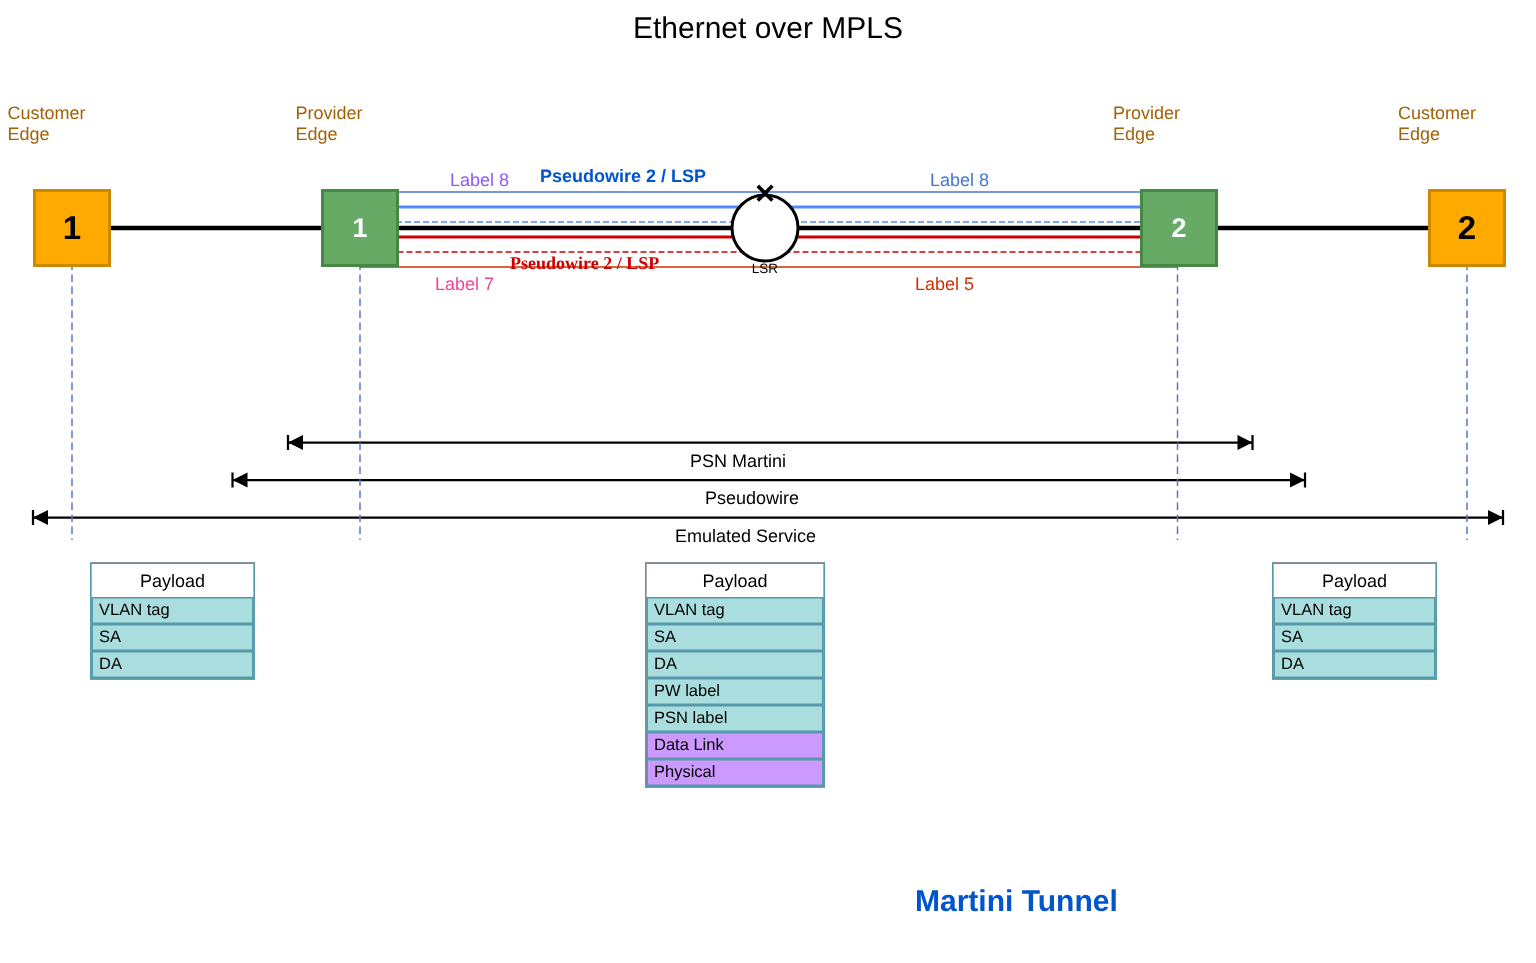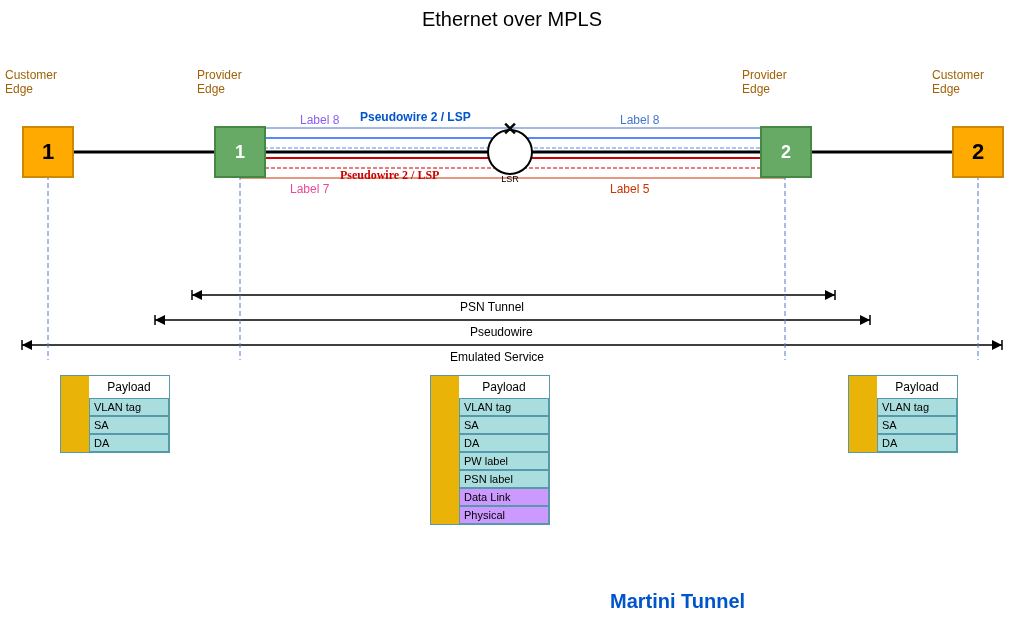--- a/index.html
+++ b/index.html
@@ -163,23 +163,22 @@
       width: 1024px;
       height: 642px;
       z-index: 15;
       pointer-events: none;
     }
 
     
     .payload-box {
       position: absolute;
       border: 1px solid #5599aa;
-      background: #eab308;
-      z-index: 20;
-      padding-left: 28px;
+      background: #7f1d1d;
+      z-index: 20;
     }
     .payload-row {
       border: 1px solid #5599aa;
       background: #aadddd;
       padding: 2px 4px;
       font-size: 11px;
       color: #000;
     }
     .payload-row.purple {
       background: #cc99ff;
@@ -320,21 +319,21 @@
   <div class="ann ann-red" style="left:340px; top:168px;font-family:Liberation Serif, serif;">Pseudowire 2 / LSP</div>
 
   <div class="ann" style="left:300px; top:113px; color:#8b5cf6;">Label 8</div>
 
   <div class="ann" style="left:620px; top:113px; color:#4477cc;">Label 8</div>
 
   <div class="ann" style="left:290px; top:182px; color:#ec4899;">Label 7</div>
 
   <div class="ann" style="left:610px; top:182px; color:#cc3300;">Label 5</div>
 
-  <div class="ann" style="left:460px; top:300px; color:#000;">PSN Tunnel</div>
+  <div class="ann" style="left:460px; top:300px; color:#000;">PSN Martini</div>
 
   <div class="ann" style="left:470px; top:325px; color:#000;">Pseudowire</div>
 
   <div class="ann" style="left:450px; top:350px; color:#000;">Emulated Service</div>
 
   <div class="payload-box" style="left:60px; top:375px; width:110px;">
     <div class="payload-header">Payload</div>
     <div class="payload-row">VLAN tag</div>
     <div class="payload-row">SA</div>
     <div class="payload-row">DA</div>

